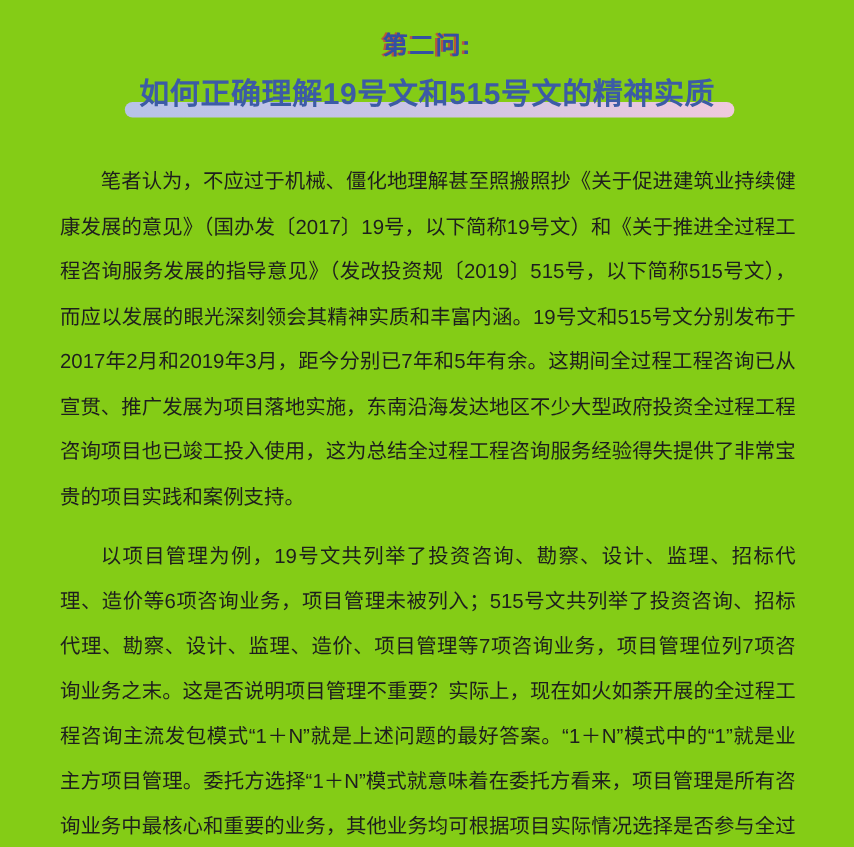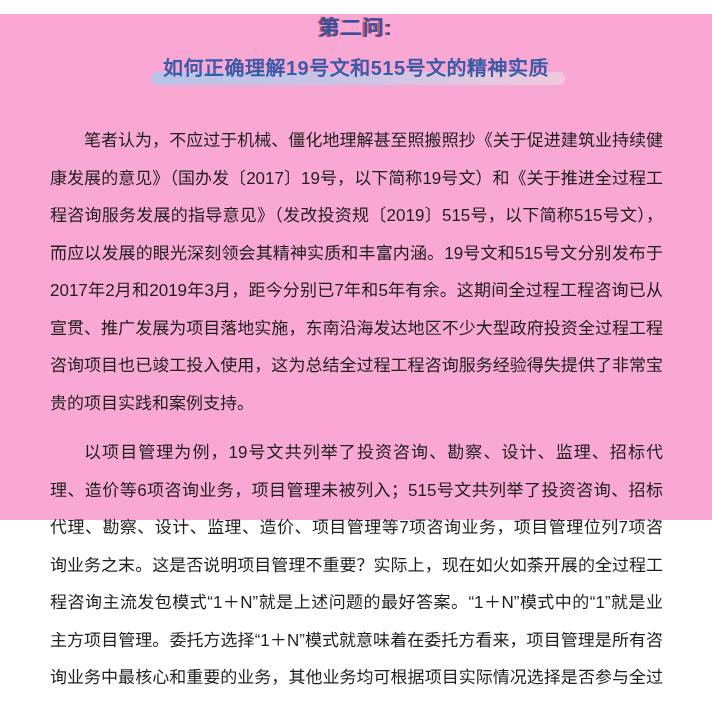--- a/index.html
+++ b/index.html
@@ -5,22 +5,23 @@
   * { box-sizing: border-box; }
   html, body { margin: 0; padding: 0; background: #ffffff; }
   body {
     font-family: "Liberation Sans", "DejaVu Sans", sans-serif;
     width: 712px;
     height: 706px;
     overflow: hidden;
   }
   .page {
     width: 712px;
-    height: 506px;
-    background: #f9a8d4;
+    height: 706px;
+    padding-top: 11px;
+    background: #84cc16;
   }
   .article-title {
     text-align: center;
     font-size: 21px;
     font-weight: bold;
     letter-spacing: 1px;
     color: #3350a2;
     text-shadow: -2px 0 0 rgba(191,67,64,0.85);
     line-height: 1.3;
   }
@@ -40,21 +41,21 @@
     right: -16px;
     bottom: -2px;
     height: 13px;
     border-radius: 13px;
     background: linear-gradient(90deg, #b7c3e8 0%, #c9c4e6 45%, #f0cadd 100%);
     z-index: 0;
   }
   .subtitle-text {
     position: relative;
     z-index: 1;
-    font-size: 20px;
+    font-size: 25px;
     font-weight: bold;
     color: #3c5ba6;
     letter-spacing: 0.5px;
   }
   .article-body {
     margin: 37px 37px 0 38px;
     font-size: 17px;
     line-height: 37.5px;
     color: #1e1e1e;
     text-align: justify;

